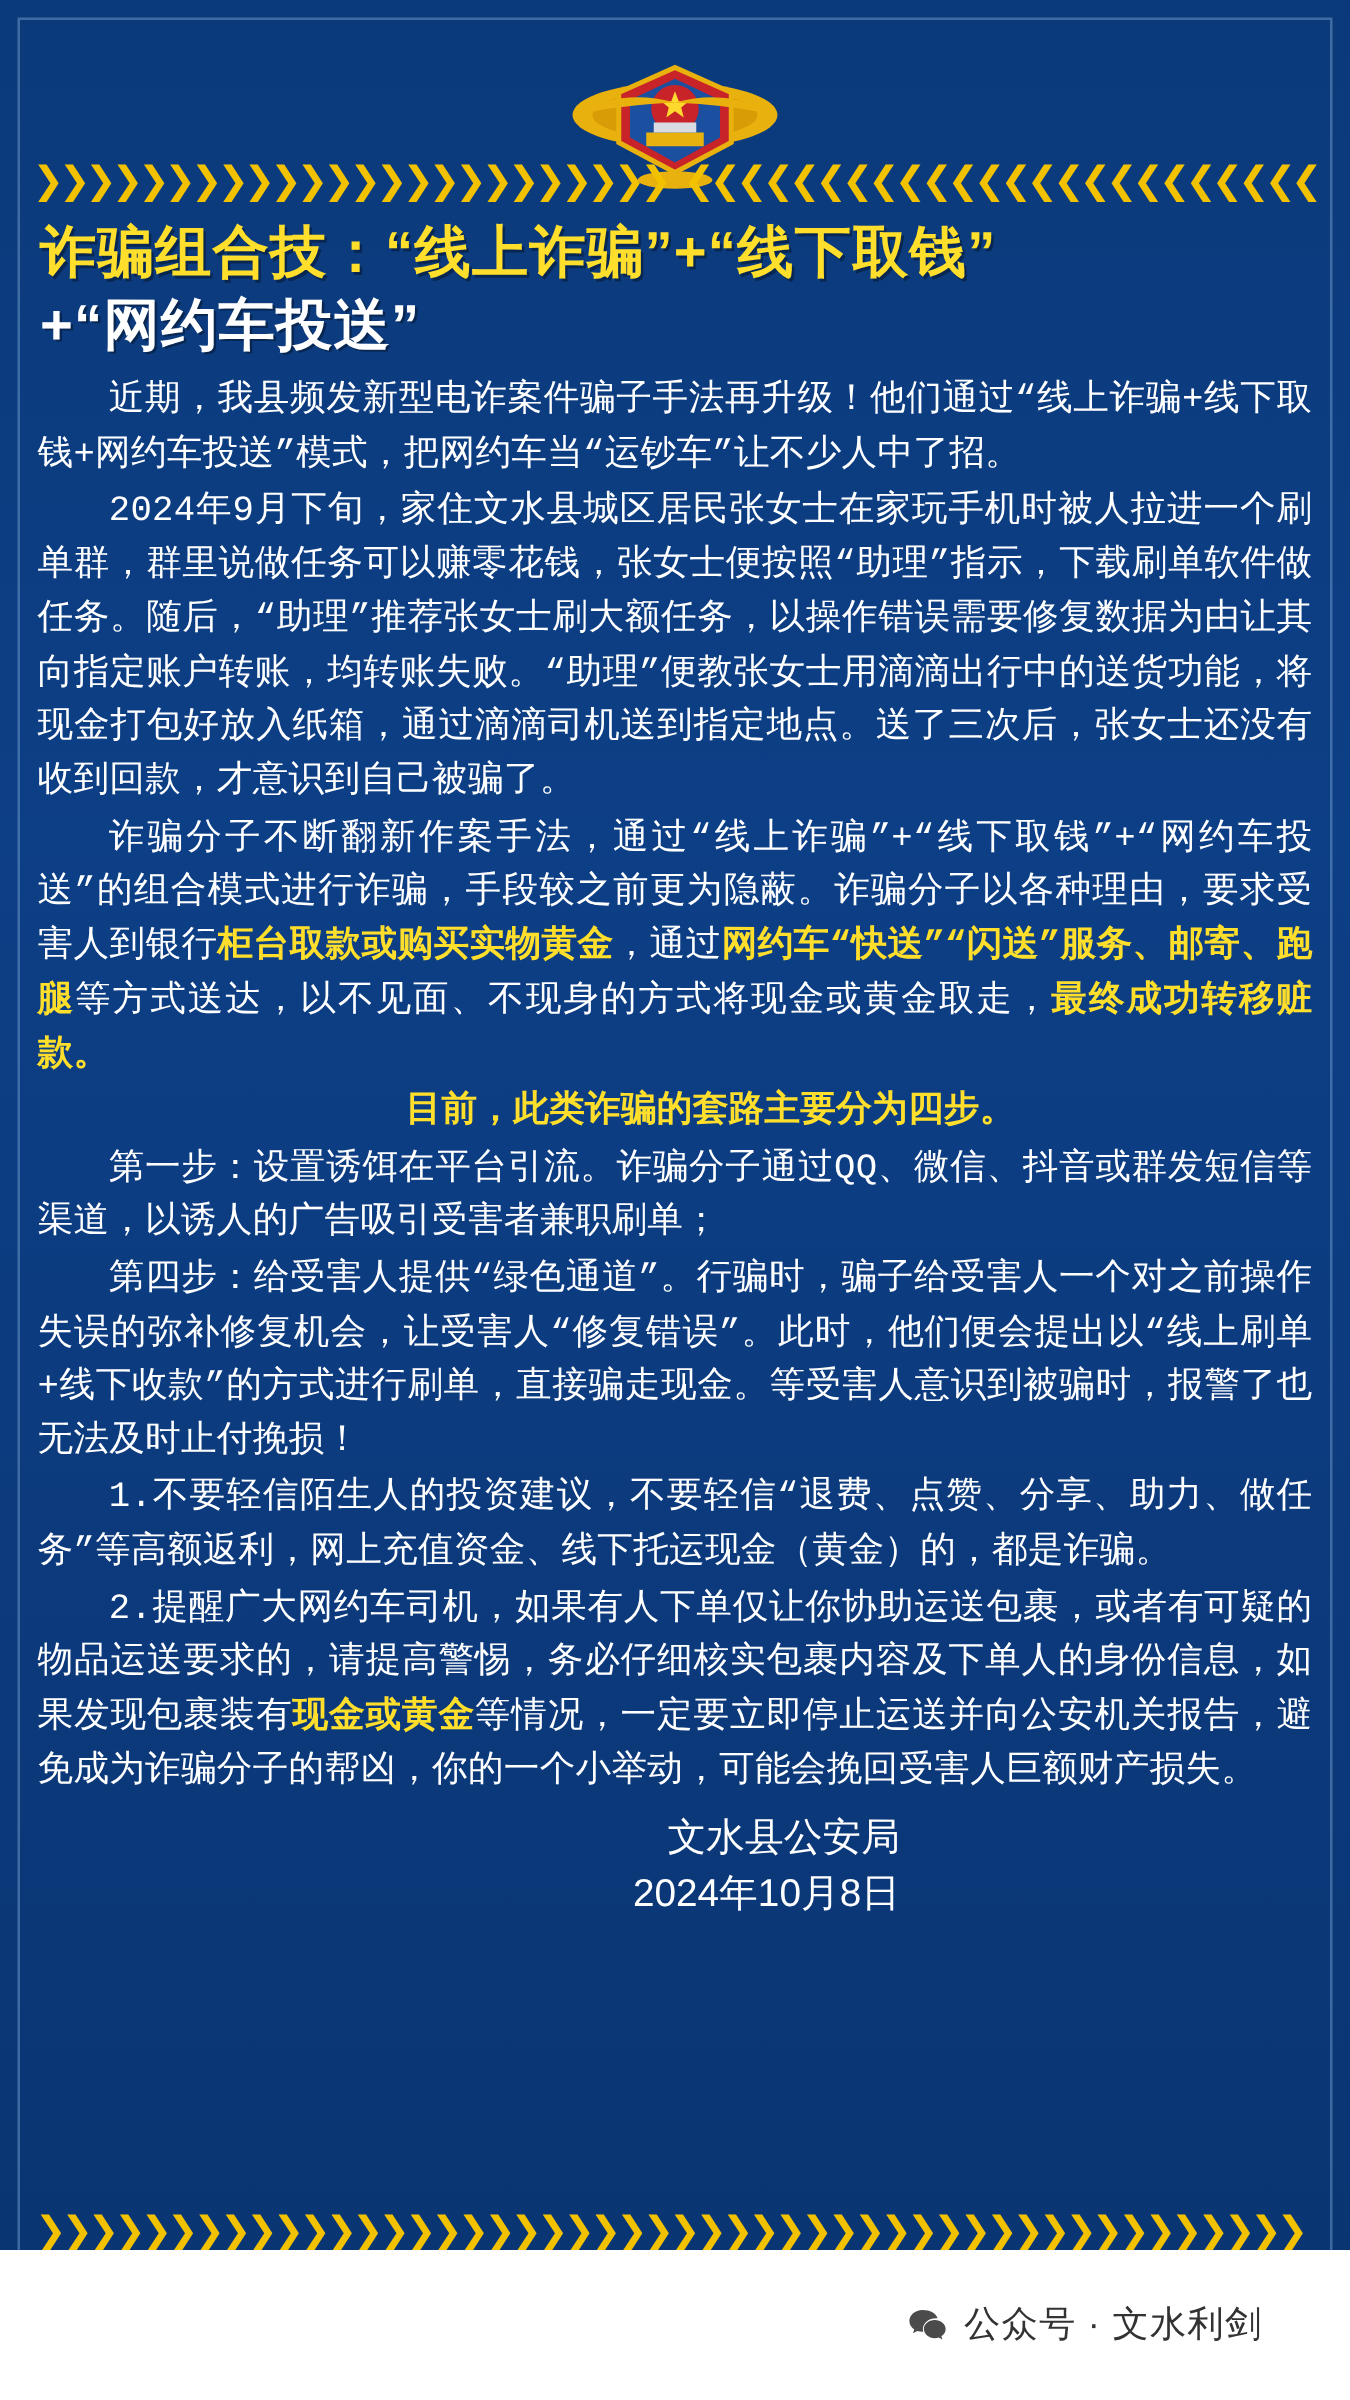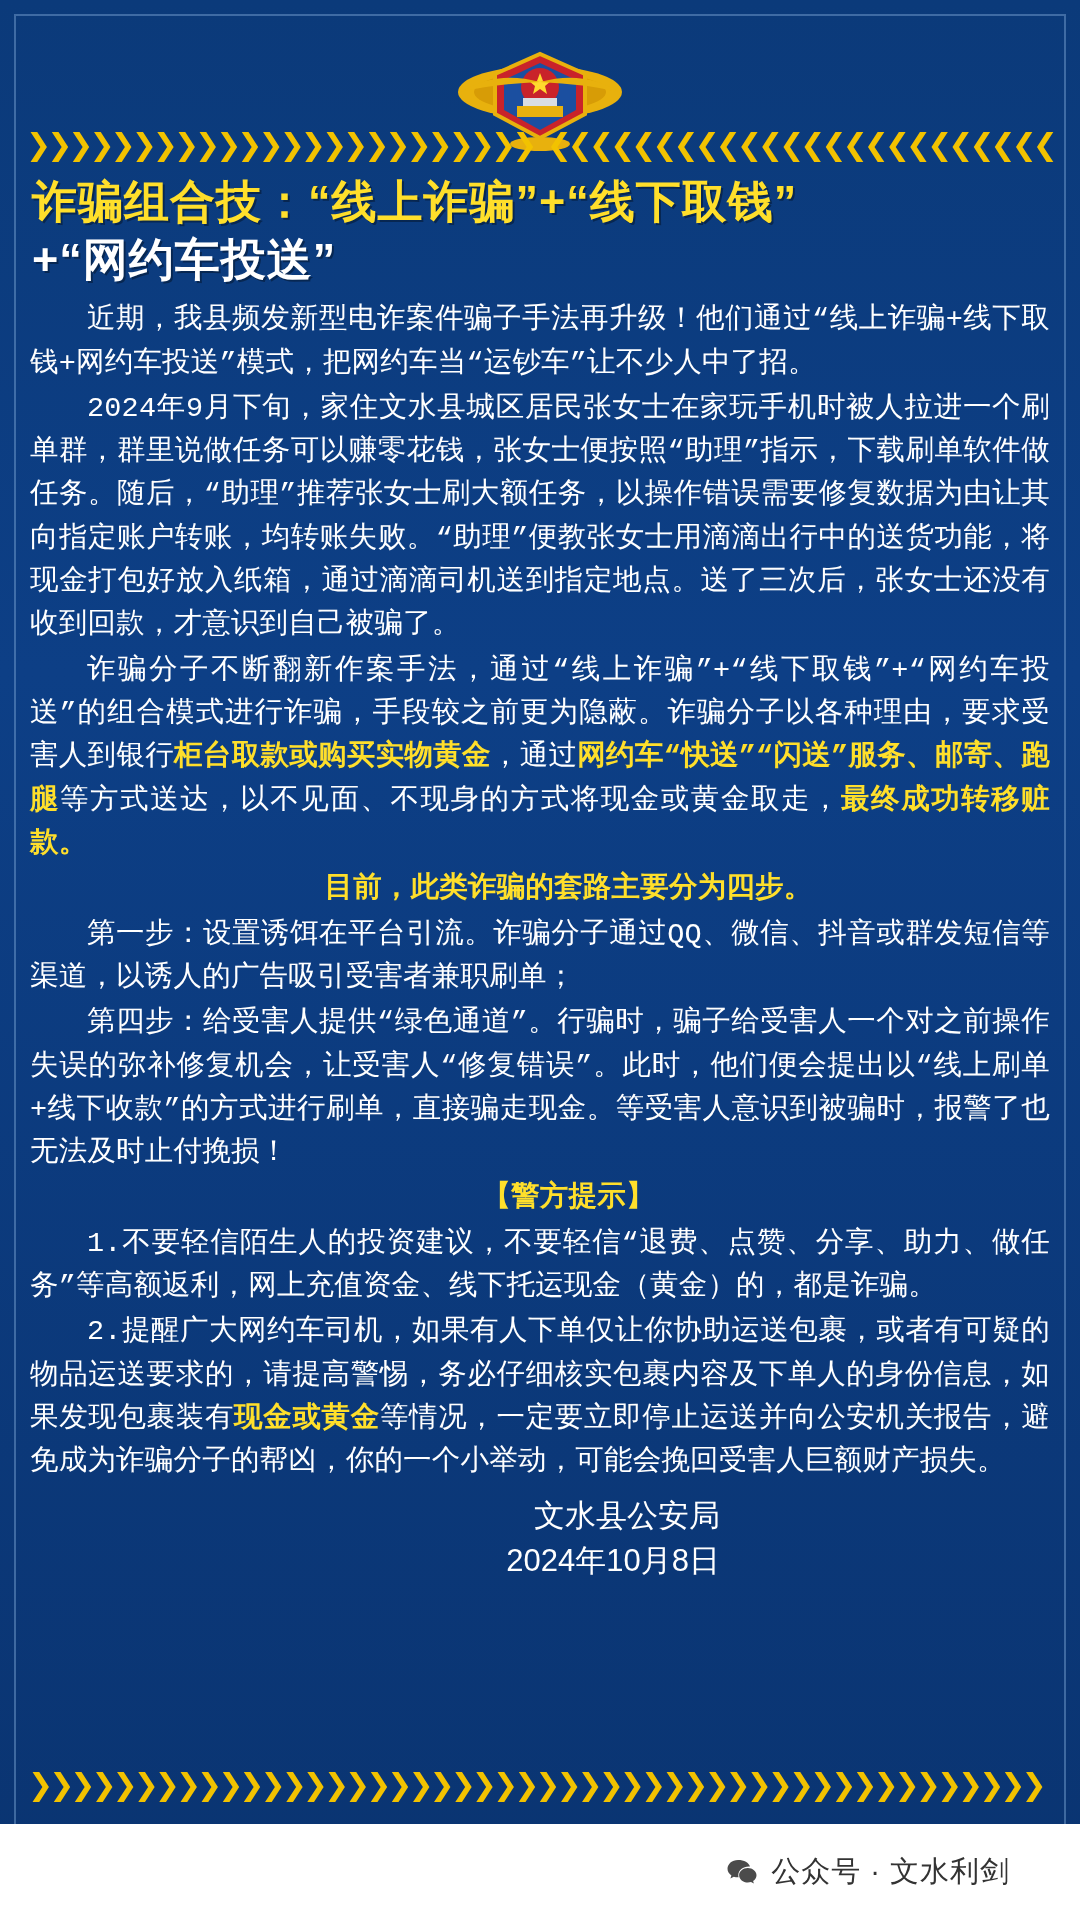--- a/index.html
+++ b/index.html
@@ -122,21 +122,21 @@
     color: #f2c200;
     font-family: "DejaVu Sans", sans-serif;
     font-weight: bold;
     white-space: nowrap;
   }
   .footer {
     position: absolute;
     left: 0;
     bottom: 0;
     width: 100%;
-    height: 96px;
+    height: 120px;
     background: #ffffff;
     display: flex;
     align-items: center;
     justify-content: flex-end;
     box-sizing: border-box;
     padding-right: 70px;
     gap: 12px;
   }
   .footer .wechat-icon {
     width: 34px;
@@ -185,21 +185,20 @@
 
     <p>2024年9月下旬，家住文水县城区居民张女士在家玩手机时被人拉进一个刷单群，群里说做任务可以赚零花钱，张女士便按照“助理”指示，下载刷单软件做任务。随后，“助理”推荐张女士刷大额任务，以操作错误需要修复数据为由让其向指定账户转账，均转账失败。“助理”便教张女士用滴滴出行中的送货功能，将现金打包好放入纸箱，通过滴滴司机送到指定地点。送了三次后，张女士还没有收到回款，才意识到自己被骗了。</p>
 
     <p><span>诈骗分子不断翻新作案手法，通过“线上诈骗”+“线下取钱”+“网约车投送”的组合模式进行诈骗，手段较之前更为隐蔽。诈骗分子以各种理由，要求受害人到银行</span><span class="hl-box">柜台取款或购买实物黄金</span><span>，通过</span><span class="hl-box">网约车</span><span class="hl-box">“快送”“闪送”</span><span class="hl-box">服务、邮寄、跑腿</span><span>等方式送达，以不见面、不现身的方式将现金或黄金取走，</span><span class="hl">最终成功转移赃款。</span></p>
 
     <p class="center">目前，此类诈骗的套路主要分为四步。</p>
 
     <p>第一步：设置诱饵在平台引流。诈骗分子通过QQ、微信、抖音或群发短信等渠道，以诱人的广告吸引受害者兼职刷单；</p>
     <p>第四步：给受害人提供“绿色通道”。行骗时，骗子给受害人一个对之前操作失误的弥补修复机会，让受害人“修复错误”。此时，他们便会提出以“线上刷单+线下收款”的方式进行刷单，直接骗走现金。等受害人意识到被骗时，报警了也无法及时止付挽损！</p>
 
-    <p class="center">【警方提示】</p>
 
     <p>1.不要轻信陌生人的投资建议，不要轻信“退费、点赞、分享、助力、做任务”等高额返利，网上充值资金、线下托运现金（黄金）的，都是诈骗。</p>
 
     <p><span>2.提醒广大网约车司机，如果有人下单仅让你协助运送包裹，或者有可疑的物品运送要求的，请提高警惕，务必仔细核实包裹内容及下单人的身份信息，如果发现包裹装有</span><span class="hl-box">现金或黄金</span><span>等情况，一定要立即停止运送并向公安机关报告，避免成为诈骗分子的帮凶，你的一个小举动，可能会挽回受害人巨额财产损失。</span></p>
   </div>
 
   <div class="signature">
     <span class="sig-line">文水县公安局</span>
     <span class="sig-line">2024年10月8日</span>
   </div>

